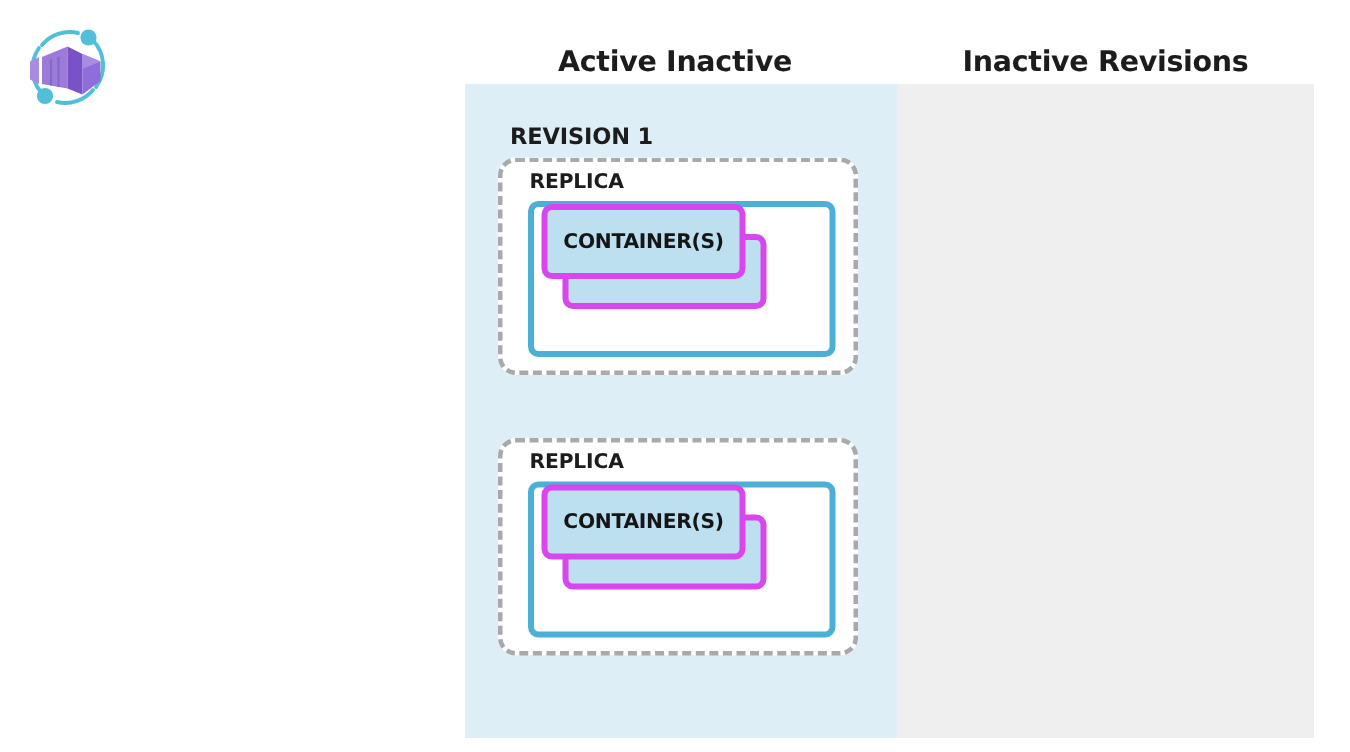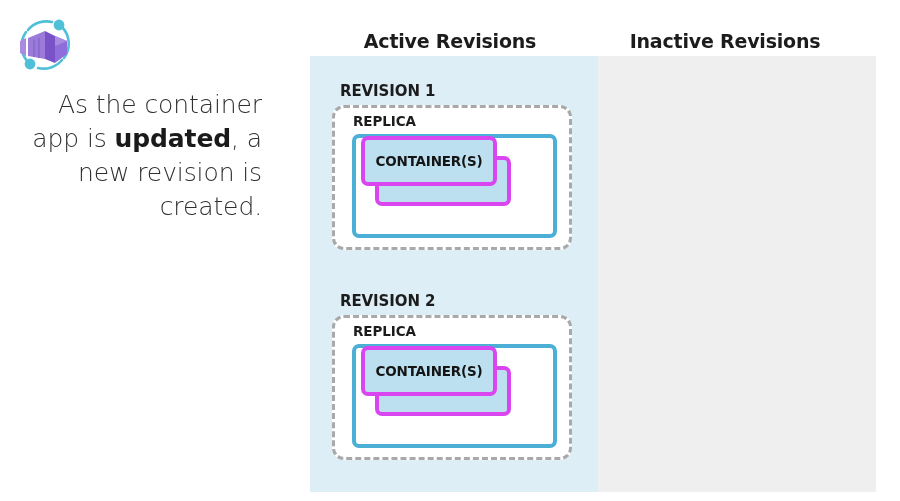--- a/index.html
+++ b/index.html
@@ -50,21 +50,21 @@
   .column-title {
     position: absolute;
     font-size: 19px;
     font-weight: 700;
     color: #1c1c1c;
     text-align: center;
     font-family: "DejaVu Sans", "Liberation Sans", sans-serif;
     letter-spacing: -0.2px;
   }
   #active-title   { left: 310px; top: 30px; width: 280px; }
-  #inactive-title { left: 586px; top: 30px; width: 278px; }
+  #inactive-title { left: 598px; top: 30px; width: 278px; }
 
   
   .revision-panel {
     position: absolute;
     top: 56px;
     height: 436px;
   }
   #active-panel {
     left: 310px;
     width: 300px;
@@ -180,46 +180,42 @@
       <path d="M31 17 L31 45 L41 49 L41 22 Z" fill="#7a52c8"></path>
 
       <path d="M41 22 L53 27 L53 40 L41 49 Z" fill="#8f6edb"></path>
       <path d="M41 22 L53 27 L41 32 Z" fill="#a98ce0"></path>
 
       <circle cx="45" cy="11" r="5.4" fill="#50bfd8"></circle>
       <circle cx="16" cy="50" r="5.4" fill="#50bfd8"></circle>
     </svg>
   </div>
 
-  <div id="caption-text">
-    <span>As the container app is </span><b>updated</b><span>, a new revision is created.</span>
-  </div>
 
 </div>
 
-<div class="column-title" id="active-title">Active Revisions</div>
+<div class="column-title" id="active-title">Active Inactive</div>
 
 <div class="column-title" id="inactive-title">Inactive Revisions</div>
 
 <div class="revision-panel" id="active-panel">
 
   <div class="revision-group" id="revision-group-1">
     <div class="revision-label">REVISION 1</div>
     <div class="replica-frame">
       <div class="replica-label">REPLICA</div>
       <div class="replica-box"></div>
       <div class="container-card container-card-back"></div>
       <div class="container-card container-card-front">
         <span class="container-card-label">CONTAINER(S)</span>
       </div>
     </div>
   </div>
 
   <div class="revision-group" id="revision-group-2">
-    <div class="revision-label">REVISION 2</div>
     <div class="replica-frame">
       <div class="replica-label">REPLICA</div>
       <div class="replica-box"></div>
       <div class="container-card container-card-back"></div>
       <div class="container-card container-card-front">
         <span class="container-card-label">CONTAINER(S)</span>
       </div>
     </div>
   </div>
 

